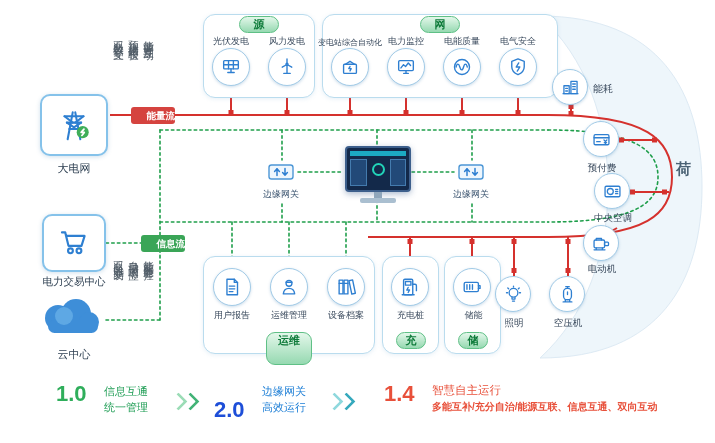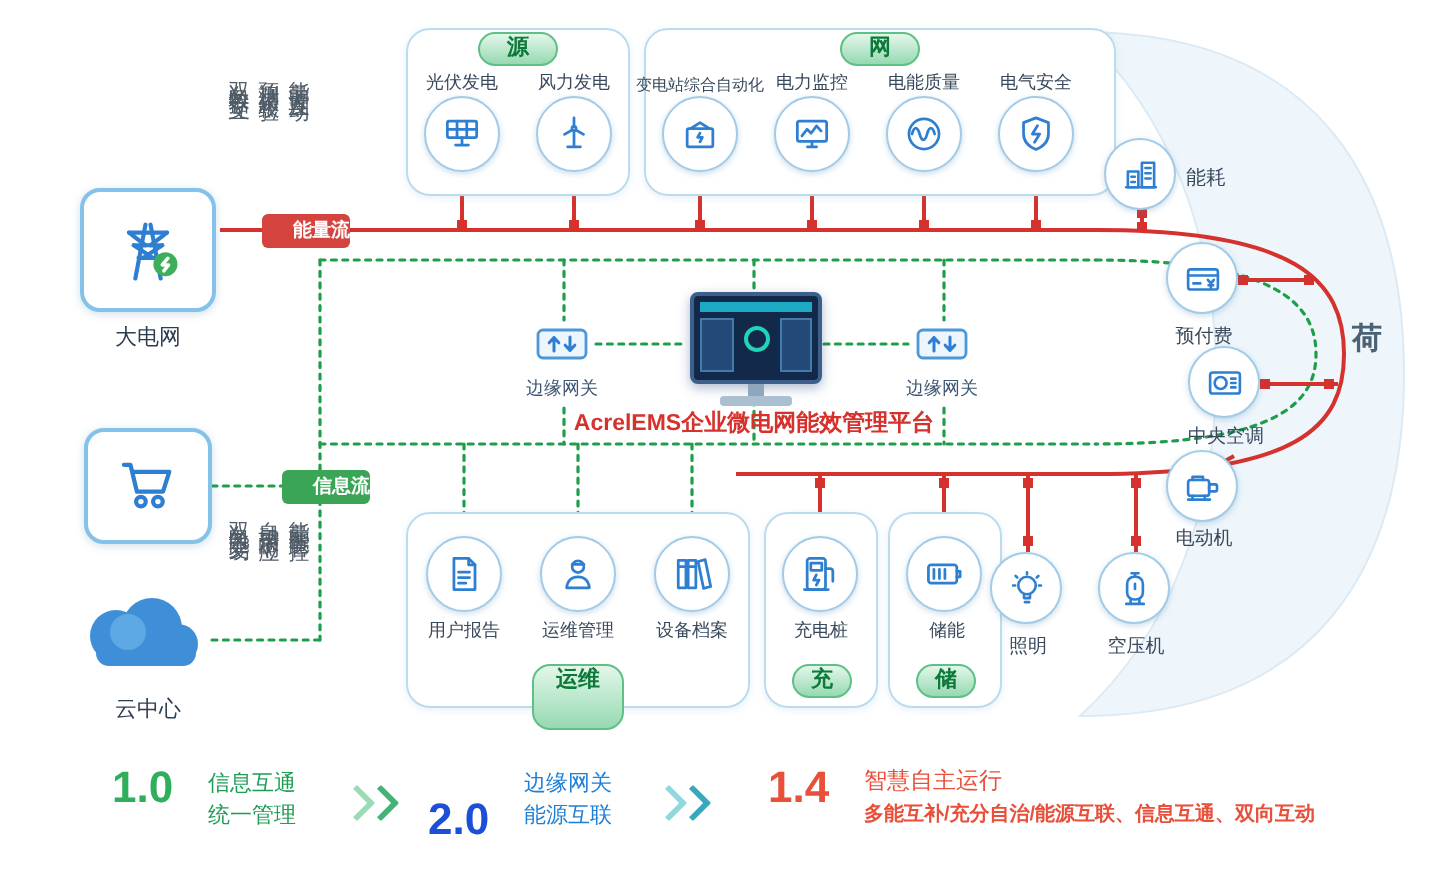--- a/index.html
+++ b/index.html
@@ -125,20 +125,21 @@
   </div>
   <div class="lnode-lbl" style="left:40px;top:161px;width:68px">大电网</div>
 
   <div class="lnode" style="left:42px;top:214px;width:64px;height:58px">
     <svg width="34" height="34" viewBox="0 0 24 24" stroke="#2e7fd1" fill="none" stroke-width="1.5" stroke-linecap="round" stroke-linejoin="round">
       <path d="M3.5 4.5h2.3l2.3 9.5h9.2l2.2-7H7"></path>
       <circle cx="9.5" cy="17.5" r="1.7"></circle>
         <circle cx="15.5" cy="17.5" r="1.7"></circle>
     </svg>
   </div>
+  <div class="lnode-lbl" style="left:19px;top:275px;width:110px;font-size:10.5px">电力交易中心</div>
 
   <div class="abs" style="left:34px;top:294px;z-index:3">
     <svg width="72" height="46" viewBox="0 0 72 46">
       <g fill="#3e8ed8">
         <circle cx="24" cy="24" r="13"></circle>
           <circle cx="42" cy="20" r="15"></circle>
         <circle cx="55" cy="28" r="10"></circle>
           <rect x="14" y="26" width="50" height="13" rx="6.5"></rect>
       </g>
       <circle cx="30" cy="22" r="9" fill="#5ea8e4"></circle>
@@ -221,21 +222,20 @@
   <div class="gw-lbl" style="left:449px;top:188px;width:44px">边缘网关</div>
 
   <div class="mon">
     <div class="abs" style="left:3px;top:3px;width:56px;height:5px;background:#1ec0d8;opacity:.85"></div>
     <div class="abs" style="left:3px;top:11px;width:17px;height:27px;background:rgba(70,150,230,.3);border:1px solid rgba(120,200,255,.4);box-sizing:border-box"></div>
     <div class="abs" style="left:25px;top:15px;width:13px;height:13px;border:2px solid #22d3b8;border-radius:50%;box-sizing:border-box"></div>
     <div class="abs" style="left:43px;top:11px;width:16px;height:27px;background:rgba(70,150,230,.3);border:1px solid rgba(120,200,255,.4);box-sizing:border-box"></div>
   </div>
   <div class="abs" style="left:374px;top:192px;width:8px;height:7px;background:#8fa6bb;z-index:4"></div>
   <div class="abs" style="left:360px;top:198px;width:36px;height:5px;background:#aabfd0;border-radius:2px;z-index:4"></div>
-  <div class="title" style="left:259px;top:204px;width:236px">AcrelEMS企业微电网能效管理平台</div>
 
   <div class="gbox" style="left:203px;top:256px;width:172px;height:98px"></div>
   <div class="circ" style="left:213px;top:268px">
     <svg width="22" height="22" viewBox="0 0 24 24" stroke="#2e7fd1" fill="none" stroke-width="1.5" stroke-linecap="round" stroke-linejoin="round">
       <path d="M6.5 3.5h8l3.5 3.5v13.5H6.5z"></path>
         <path d="M14.5 3.5V7H18M9 11h6M9 14h6M9 17h4"></path>
     </svg>
   </div>
   <div class="circ" style="left:270px;top:268px">
     <svg width="22" height="22" viewBox="0 0 24 24" stroke="#2e7fd1" fill="none" stroke-width="1.5" stroke-linecap="round" stroke-linejoin="round">
@@ -331,21 +331,21 @@
   <div class="side-label" style="left:676px;top:160px">荷</div>
 
   <div class="legend-num" style="left:56px;top:381px;color:#2fae5b">1.0</div>
   <div class="legend-line" style="left:104px;top:384px;font-size:11px;color:#1f9d55">信息互通</div>
   <div class="legend-line" style="left:104px;top:400px;font-size:11px;color:#1f9d55">统一管理</div>
   <span class="chev" style="left:172px;top:395px;border-color:#9bdcb6"></span>
   <span class="chev" style="left:184px;top:395px;border-color:#43b377"></span>
 
   <div class="legend-num" style="left:214px;top:397px;color:#1d4ed8">2.0</div>
   <div class="legend-line" style="left:262px;top:384px;font-size:11px;color:#1e7fd6">边缘网关</div>
-  <div class="legend-line" style="left:262px;top:400px;font-size:11px;color:#1e7fd6">能源互联</div>
+  <div class="legend-line" style="left:262px;top:400px;font-size:11px;color:#1e7fd6">高效运行</div>
   <span class="chev" style="left:328px;top:395px;border-color:#8fd8dd"></span>
   <span class="chev" style="left:340px;top:395px;border-color:#36a9bd"></span>
 
   <div class="legend-num" style="left:384px;top:381px;color:#e8503a">1.4</div>
   <div class="legend-line" style="left:432px;top:383px;font-size:11.5px;color:#e8503a">智慧自主运行</div>
   <div class="legend-line" style="left:432px;top:400px;font-size:10px;color:#e8503a;font-weight:600">多能互补/充分自治/能源互联、信息互通、双向互动</div>
 
 </div>
 
 </body></html>

